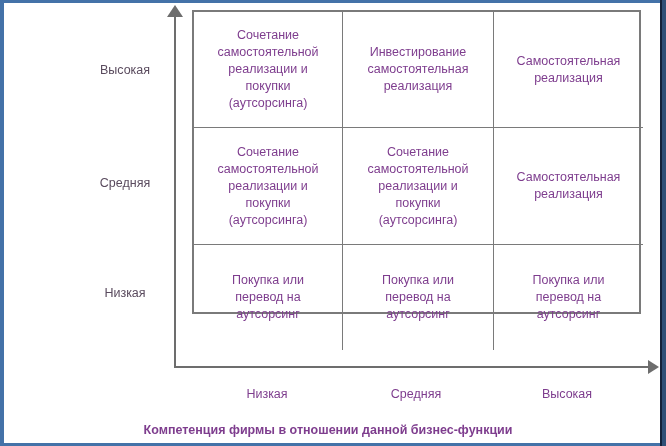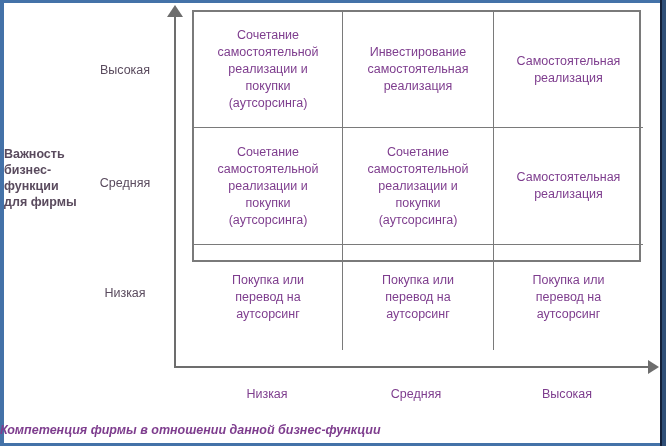--- a/index.html
+++ b/index.html
@@ -84,21 +84,21 @@
     border-bottom: 7px solid transparent;
     border-left: 11px solid #6d6d6d;
   }
 
   
   .matrix {
     position: absolute;
     left: 192px;
     top: 10px;
     width: 449px;
-    height: 252px;
+    height: 304px;
     display: grid;
     grid-template-columns: 149px 151px 149px;
     grid-template-rows: 116px 117px 105px;
     border: 2px solid #7a7a7a;
     box-sizing: border-box;
     background: #ffffff;
   }
   .cell {
     border-right: 1px solid #7a7a7a;
     border-bottom: 1px solid #7a7a7a;
@@ -155,48 +155,43 @@
     white-space: pre-line;
     text-align: left;
   }
 
   
   .x-title {
     position: absolute;
     left: 0px;
     top: 423px;
     width: 656px;
-    text-align: left;
+    text-align: center;
     color: #7e3d8e;
     font-size: 12.5px;
     font-weight: bold;
-    font-style: italic;
   }
 </style>
 </head>
 <body>
 
 <div id="page">
 
   <div class="frame-left"></div>
   <div class="frame-top"></div>
   <div class="frame-bottom"></div>
   <div class="frame-right"></div>
   <div class="frame-right-inner"></div>
 
   <div class="axis-y-arrow"></div>
   <div class="axis-y-line"></div>
 
   <div class="axis-x-line"></div>
   <div class="axis-x-arrow"></div>
 
-  <div class="y-title">Важность
-бизнес-
-функции
-для фирмы</div>
 
   <div class="y-label y-label-high">Высокая</div>
   <div class="y-label y-label-mid">Средняя</div>
   <div class="y-label y-label-low">Низкая</div>
 
   <div class="matrix">
     <div class="cell">Сочетание
 самостоятельной
 реализации и
 покупки

